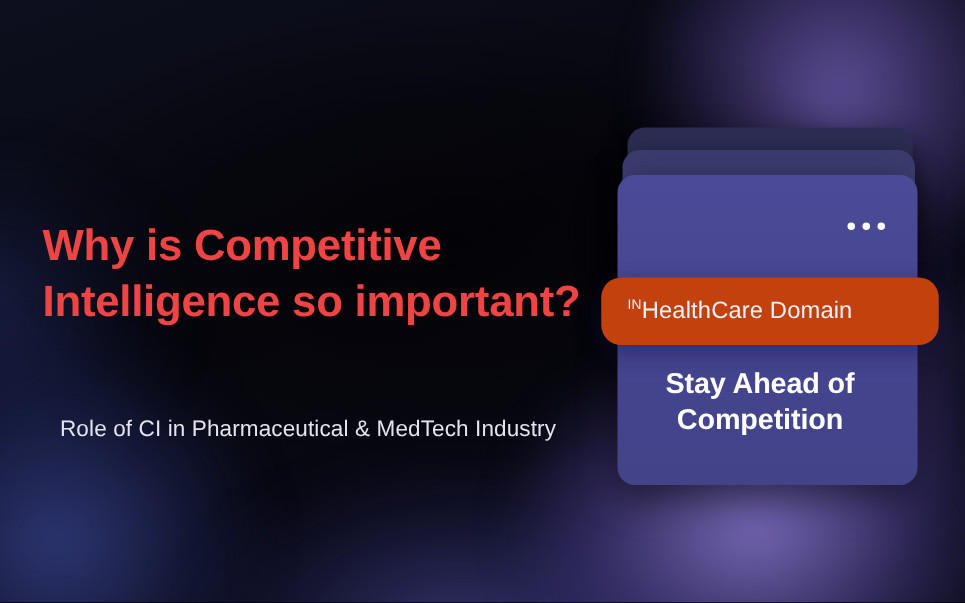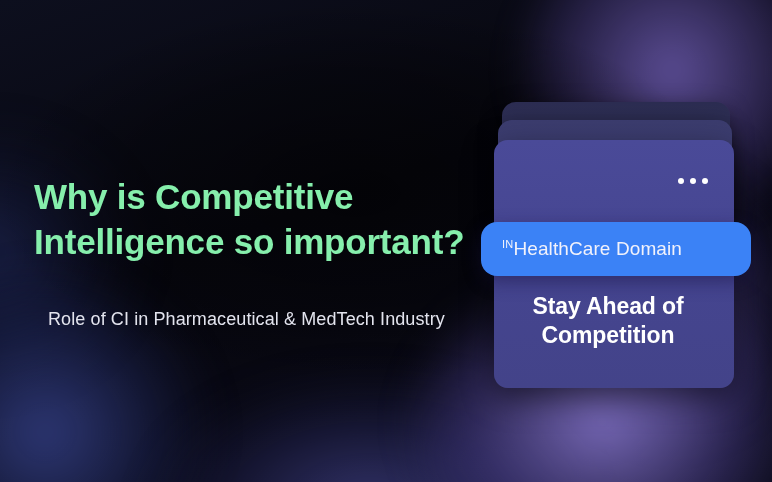--- a/index.html
+++ b/index.html
@@ -104,26 +104,26 @@
     white-space: pre;
   }
   .headline {
     position: absolute;
     top: 174px;
     left: 0;
     width: 440px;
     font-size: 35px;
     line-height: 45px;
     font-weight: 700;
-    color: #86efac;
+    color: #ef4444;
     letter-spacing: -0.2px;
   }
   .subtitle {
     position: absolute;
-    top: 304px;
+    top: 328px;
     left: 14px;
     width: 420px;
     font-size: 18px;
     line-height: 30px;
     font-weight: 400;
     color: #e3e4ee;
     letter-spacing: 0.1px;
   }
 
   
@@ -176,21 +176,21 @@
     border-radius: 50%;
     background: #ffffff;
   }
   .pill {
     position: absolute;
     left: 1px;
     top: 126px;
     width: 270px;
     height: 54px;
     border-radius: 16px;
-    background: #3b82f6;
+    background: #c2410c;
     box-shadow: 0 6px 18px rgba(20,16,60,0.45);
     display: flex;
     align-items: center;
   }
   .pill-text {
     margin-left: 21px;
     font-size: 19px;
     font-weight: 400;
     color: #f2f2fb;
     letter-spacing: 0.1px;

